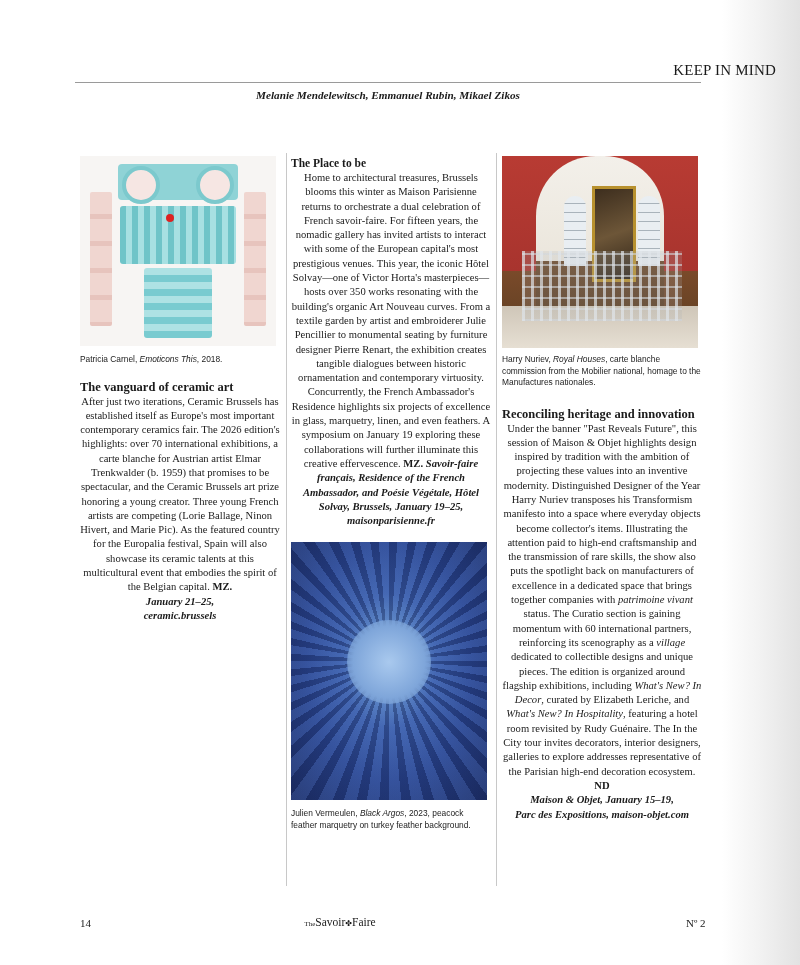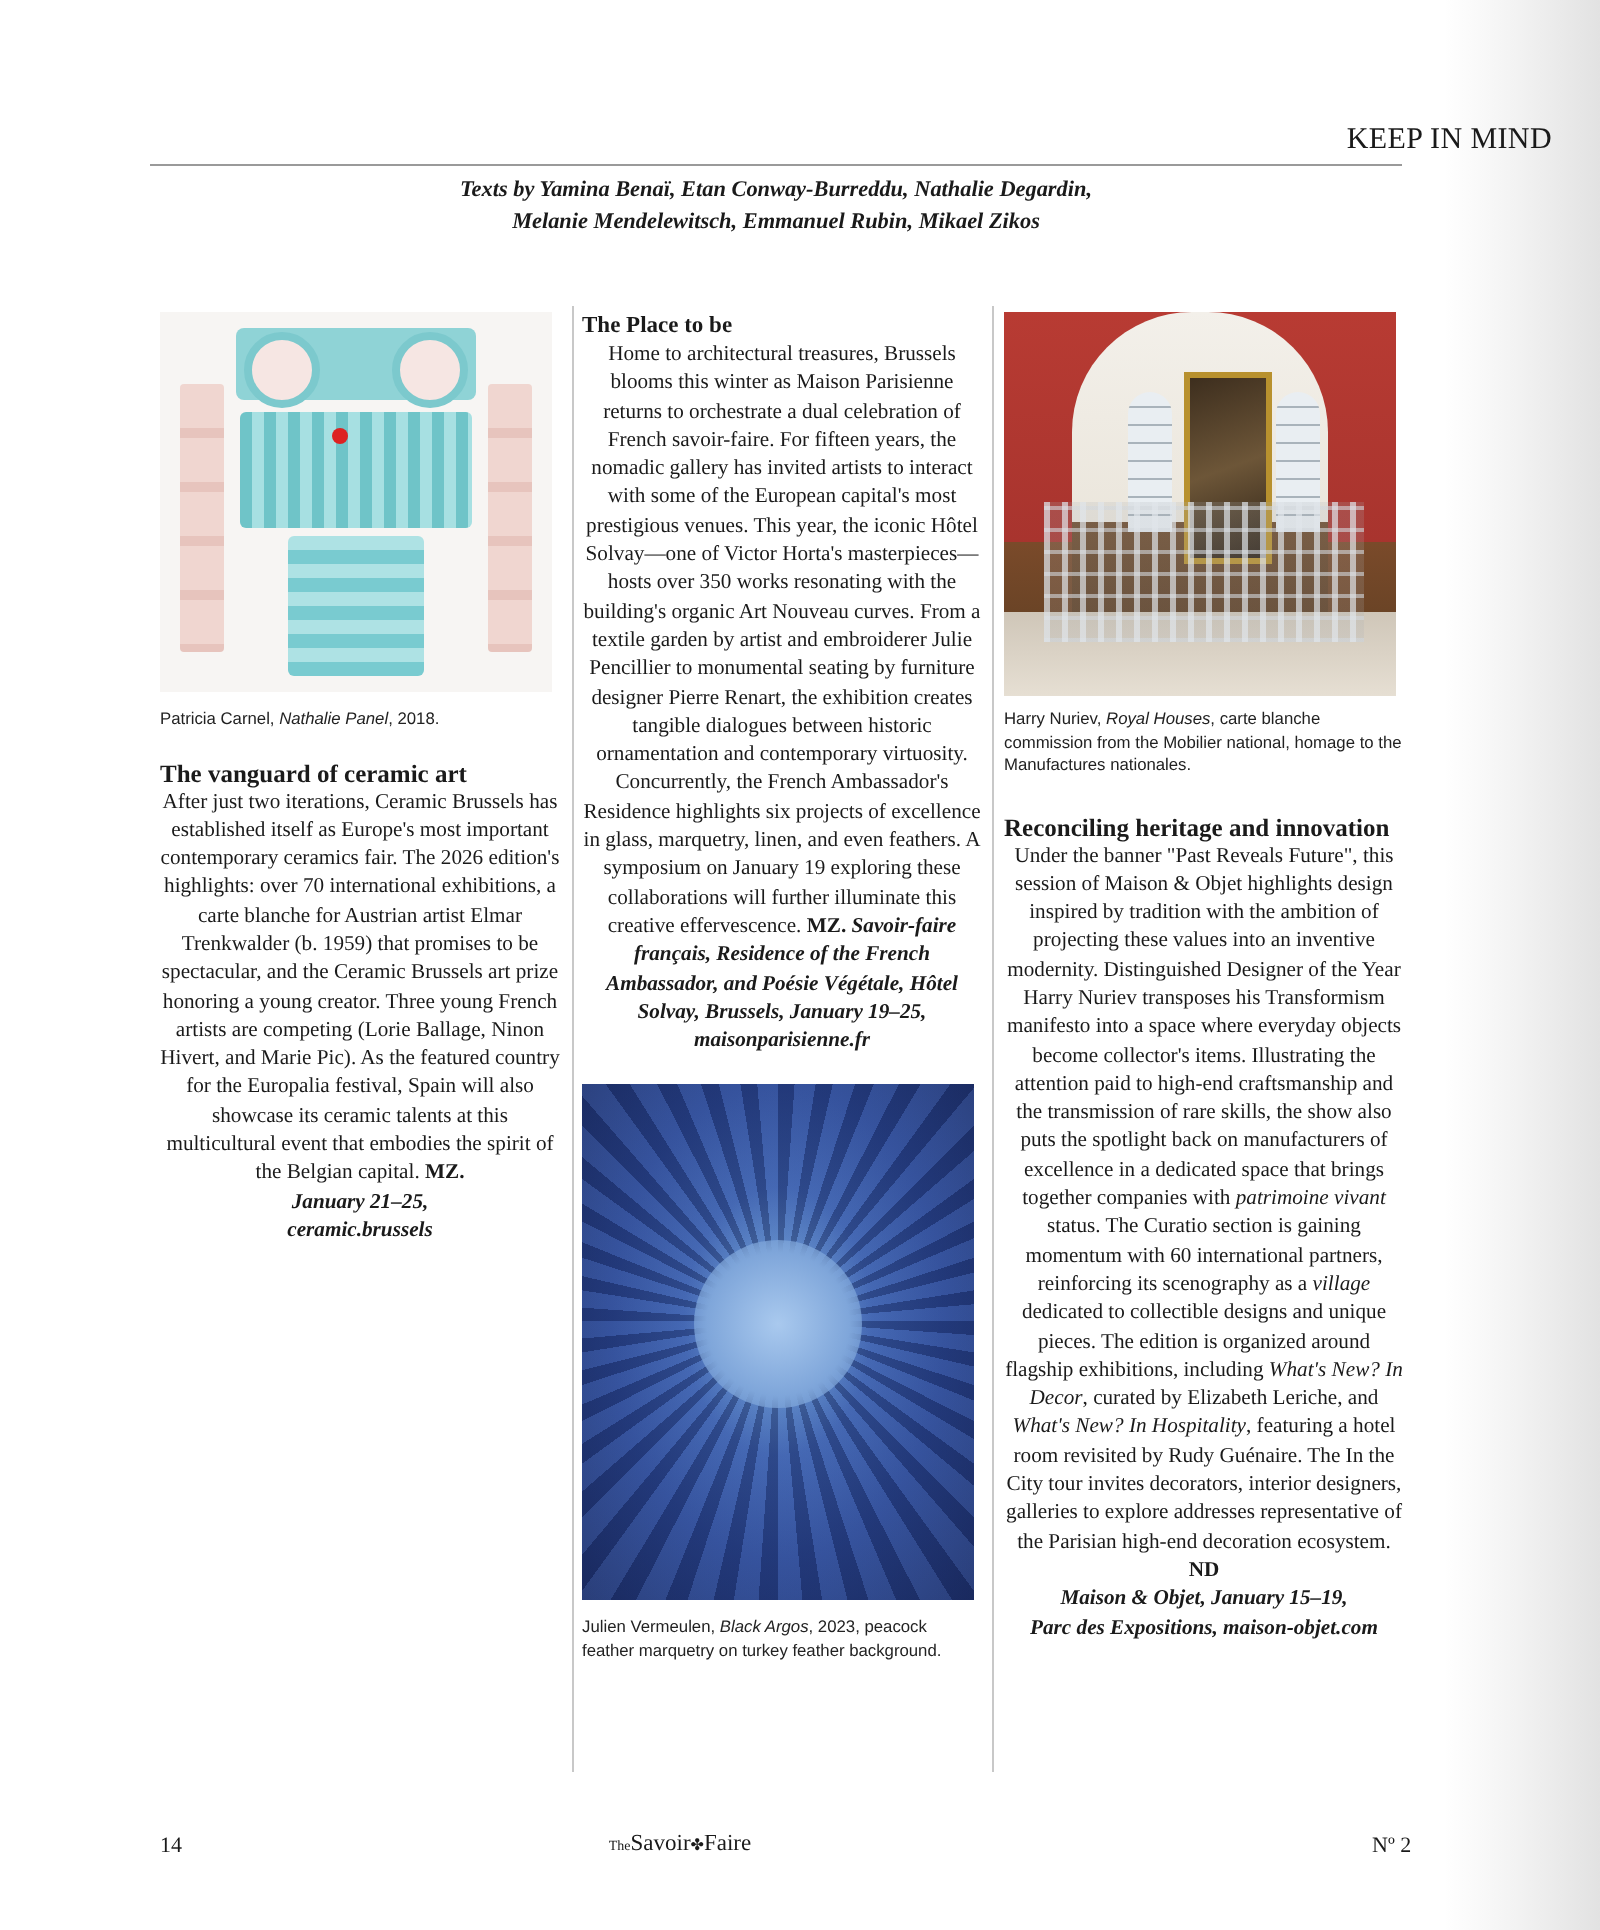--- a/index.html
+++ b/index.html
@@ -80,39 +80,38 @@
   .f-brand .the { font-size: 7px; }
   .f-issue { left: 686px; }
 </style>
 </head>
 <body>
 
 <div>
   <div class="section-title">KEEP IN MIND</div>
   <div class="rule"></div>
   <div class="credits">
-    <div>Texts by Yamina Benaï, Etan Conway-Burreddu, Nathalie Degardin,</div>
     <div>Melanie Mendelewitsch, Emmanuel Rubin, Mikael Zikos</div>
   </div>
 
   <div class="divider d1"></div>
   <div class="divider d2"></div>
 
   <div class="col col1">
     <div class="img-ceramic">
       <div class="side s1"></div>
       <div class="side s2"></div>
       <div class="head"></div>
       <div class="eye e1"></div>
       <div class="eye e2"></div>
       <div class="torso"></div>
       <div class="dot"></div>
       <div class="legs"></div>
     </div>
-    <div class="caption" style="margin-top:8px;"><span>Patricia Carnel, </span><i>Nathalie Panel</i><span>, 2018.</span></div>
+    <div class="caption" style="margin-top:8px;"><span>Patricia Carnel, </span><i>Emoticons This</i><span>, 2018.</span></div>
     <h3 style="margin-top:14px;">The vanguard of ceramic art</h3>
     <p class="body-text"><span>After just two iterations, Ceramic Brussels has established itself as Europe's most important contemporary ceramics fair. The 2026 edition's highlights: over 70 international exhibitions, a carte blanche for Austrian artist Elmar Trenkwalder (b. 1959) that promises to be spectacular, and the Ceramic Brussels art prize honoring a young creator. Three young French artists are competing (Lorie Ballage, Ninon Hivert, and Marie Pic). As the featured country for the Europalia festival, Spain will also showcase its ceramic talents at this multicultural event that embodies the spirit of the Belgian capital. </span><b>MZ</b><b>.</b><br>
       <span class="bi">January 21–25,</span><br>
       <span class="bi">ceramic.brussels</span>
     </p>
   </div>
 
   <div class="col col2">
     <h3 style="font-size:11.5px;">The Place to be</h3>
     <p class="body-text"><span>Home to architectural treasures, Brussels blooms this winter as Maison Parisienne returns to orchestrate a dual celebration of French savoir-faire. For fifteen years, the nomadic gallery has invited artists to interact with some of the European capital's most prestigious venues. This year, the iconic Hôtel Solvay—one of Victor Horta's masterpieces—hosts over 350 works resonating with the building's organic Art Nouveau curves. From a textile garden by artist and embroiderer Julie Pencillier to monumental seating by furniture designer Pierre Renart, the exhibition creates tangible dialogues between historic ornamentation and contemporary virtuosity. Concurrently, the French Ambassador's Residence highlights six projects of excellence in glass, marquetry, linen, and even feathers. A symposium on January 19 exploring these collaborations will further illuminate this creative effervescence. </span><b>MZ</b><b>.</b>

